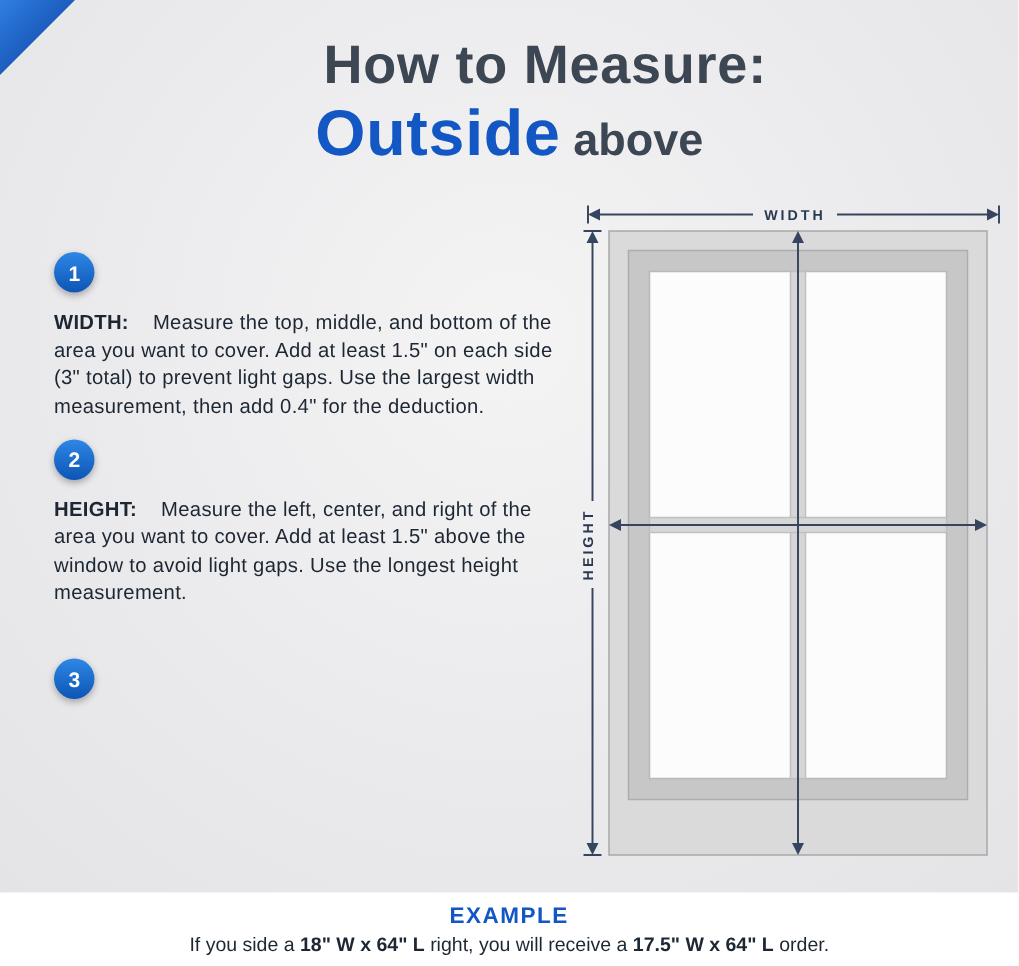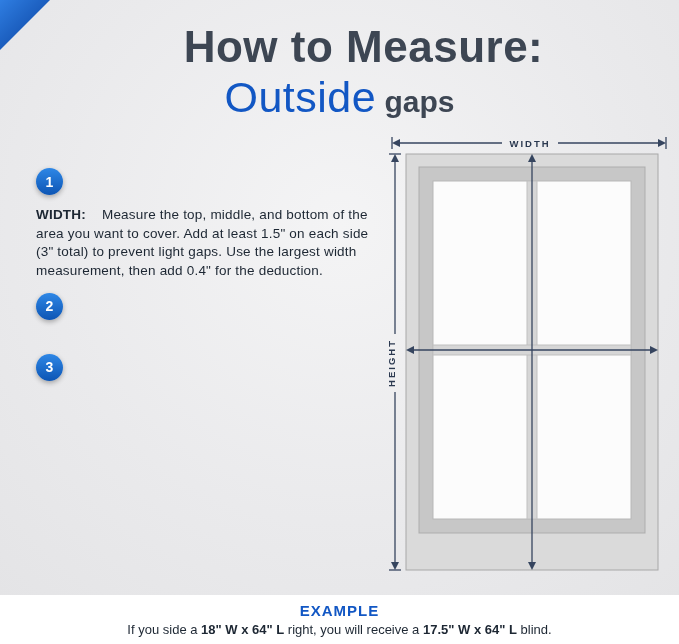--- a/index.html
+++ b/index.html
@@ -12,23 +12,23 @@
   }
 
   .corner-triangle {
     position:absolute; top:0; left:0; width:50px; height:50px;
     background: linear-gradient(135deg, #2f7ee2 0%, #0f4aa8 80%);
     clip-path: polygon(0 0, 100% 0, 0 100%);
   }
 
   
   .header { position:absolute; top:22px; left:0; right:0; text-align:center; }
-  .header-line1 { font-size:44px; font-weight:700; color:#3d4653; letter-spacing:.5px;margin-left:48px; }
+  .header-line1 { font-size:36px; font-weight:700; color:#3d4653; letter-spacing:.5px;margin-left:48px; }
   .header-line2 { margin-top:1px; font-size:30px; font-weight:700; color:#3d4653; }
-  .header-accent { font-size:43px; font-weight:400; color:#1257c4; letter-spacing:.5px; }
+  .header-accent { font-size:43px; font-weight:700; color:#1257c4; letter-spacing:.5px; }
 
   
   .steps { position:absolute; left:36px; top:168px; width:344px; }
   .step { margin-bottom:12px; }
   .step-3 { margin-top:34px; }
   .step-badge {
     width:27px; height:27px; border-radius:50%;
     background: linear-gradient(180deg,#2e87e6,#0d55b4);
     color:#ffffff; font-size:14px; font-weight:700;
     display:flex; align-items:center; justify-content:center;
@@ -52,32 +52,33 @@
 </style>
 </head>
 <body>
 
 <div class="page">
 
   <div class="corner-triangle"></div>
 
   <header class="header">
     <div class="header-line1">How to Measure:</div>
-    <div class="header-line2"><span class="header-accent">Outside</span><span> gaps</span></div>
+    <div class="header-line2"><span class="header-accent">Outside</span><span> above</span></div>
   </header>
 
   <section class="steps">
 
     <div class="step step-1">
       <div class="step-badge">1</div>
       <p class="step-text"><span class="step-label">WIDTH:</span><span>Measure the top, middle, and bottom of the area you want to cover. Add at least 1.5" on each side (3" total) to prevent light gaps. Use the largest width measurement, then add 0.4" for the deduction.</span></p>
     </div>
 
     <div class="step step-2">
       <div class="step-badge">2</div>
+      <p class="step-text"><span class="step-label">HEIGHT:</span><span>Measure the left, center, and right of the area you want to cover. Add at least 1.5" above the window to avoid light gaps. Use the longest height measurement.</span></p>
     </div>
 
     <div class="step step-3">
       <div class="step-badge">3</div>
     </div>
 
   </section>
 
   <div class="diagram">
     <svg width="290" height="458" viewBox="0 0 290 458">
@@ -120,16 +121,16 @@
         <line x1="27" y1="216" x2="265" y2="216" stroke="#36455f" stroke-width="1.3"></line>
         <polygon points="20,216 28,212 28,220" fill="#36455f"></polygon>
         <polygon points="272,216 264,212 264,220" fill="#36455f"></polygon>
       </g>
 
     </svg>
   </div>
 
   <footer class="example-bar">
     <div class="example-heading">EXAMPLE</div>
-    <p class="example-text"><span>If you side a </span><span class="bold">18" W x 64" L</span><span> right, you will receive a </span><span class="bold">17.5" W x 64" L</span><span> blind.</span></p>
+    <p class="example-text"><span>If you side a </span><span class="bold">18" W x 64" L</span><span> right, you will receive a </span><span class="bold">17.5" W x 64" L</span><span> order.</span></p>
   </footer>
 
 </div>
 
 </body></html>

